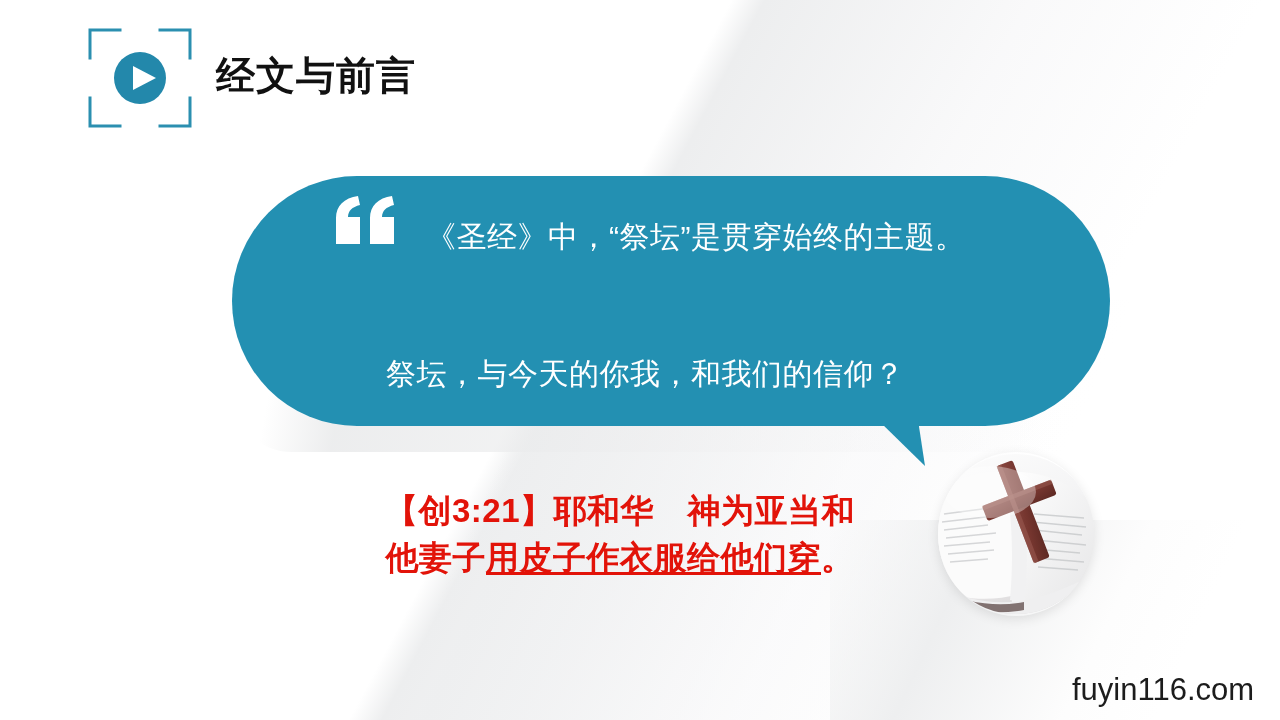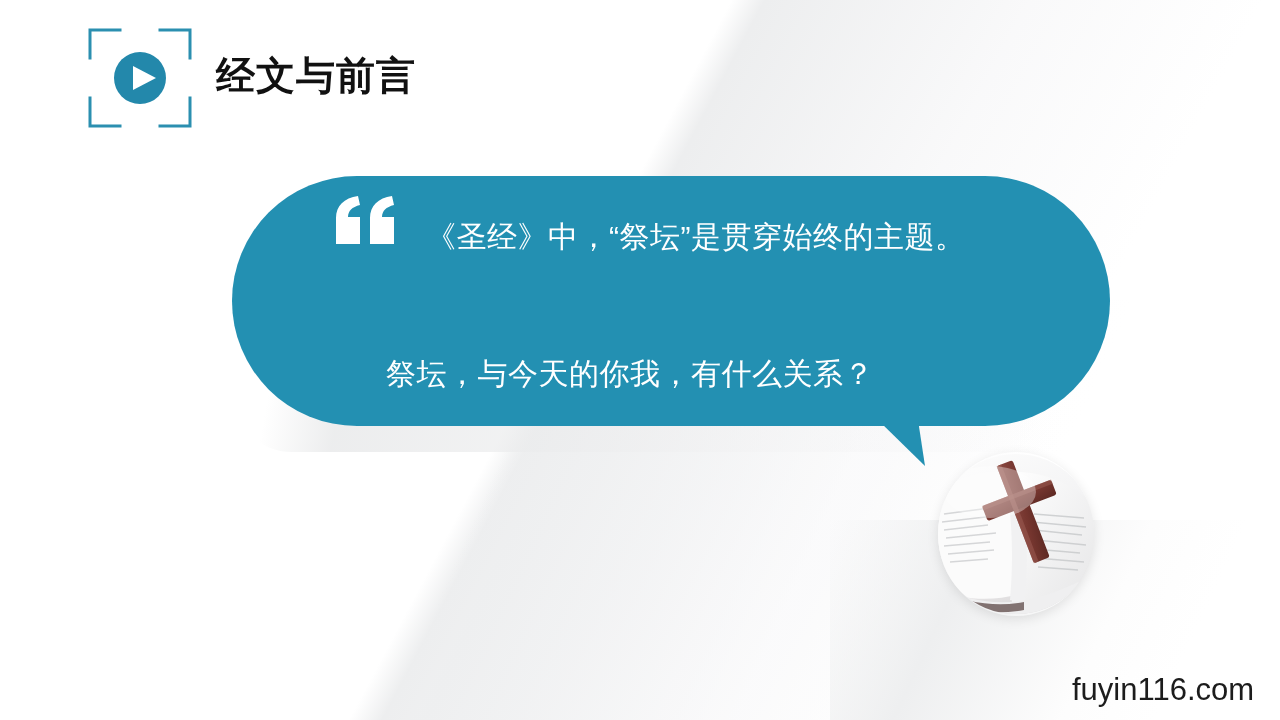--- a/index.html
+++ b/index.html
@@ -220,22 +220,26 @@
   </div>
 
   <div class="quote-glyph">
     <svg width="70" height="58" viewBox="0 0 70 58">
       <path d="M4,48 L4,22 C4,10 12,2 26,0 L28,9 C20,11 16,15 16,21 L28,21 L28,48 Z" fill="#ffffff"></path>
       <path d="M38,48 L38,22 C38,10 46,2 60,0 L62,9 C54,11 50,15 50,21 L62,21 L62,48 Z" fill="#ffffff"></path>
     </svg>
   </div>
 
   <div class="bubble-line bl1">《圣经》中，“祭坛”是贯穿始终的主题。</div>
-  <div class="bubble-line bl3">祭坛，与今天的你我，有什么关系？</div>
-
+  <div class="bubble-line bl3">祭坛，与今天的你我，和我们的信仰？</div>
+
+  <div class="verse">
+    <span>【创3:21】</span><span>耶和华　神为亚当和</span><br>
+    <span>他妻子</span><span class="u">用皮子作衣服给他们穿</span><span>。</span>
+  </div>
 
   <div class="photo">
     <svg width="156" height="164" viewBox="0 0 156 164">
       <defs>
         <linearGradient id="pg" x1="0" y1="0" x2="0.35" y2="1">
           <stop offset="0%" stop-color="#fdfdfd"></stop>
           <stop offset="55%" stop-color="#f3f3f4"></stop>
           <stop offset="100%" stop-color="#dedcdd"></stop>
         </linearGradient>
         <linearGradient id="pageL" x1="0" y1="0" x2="1" y2="1">

